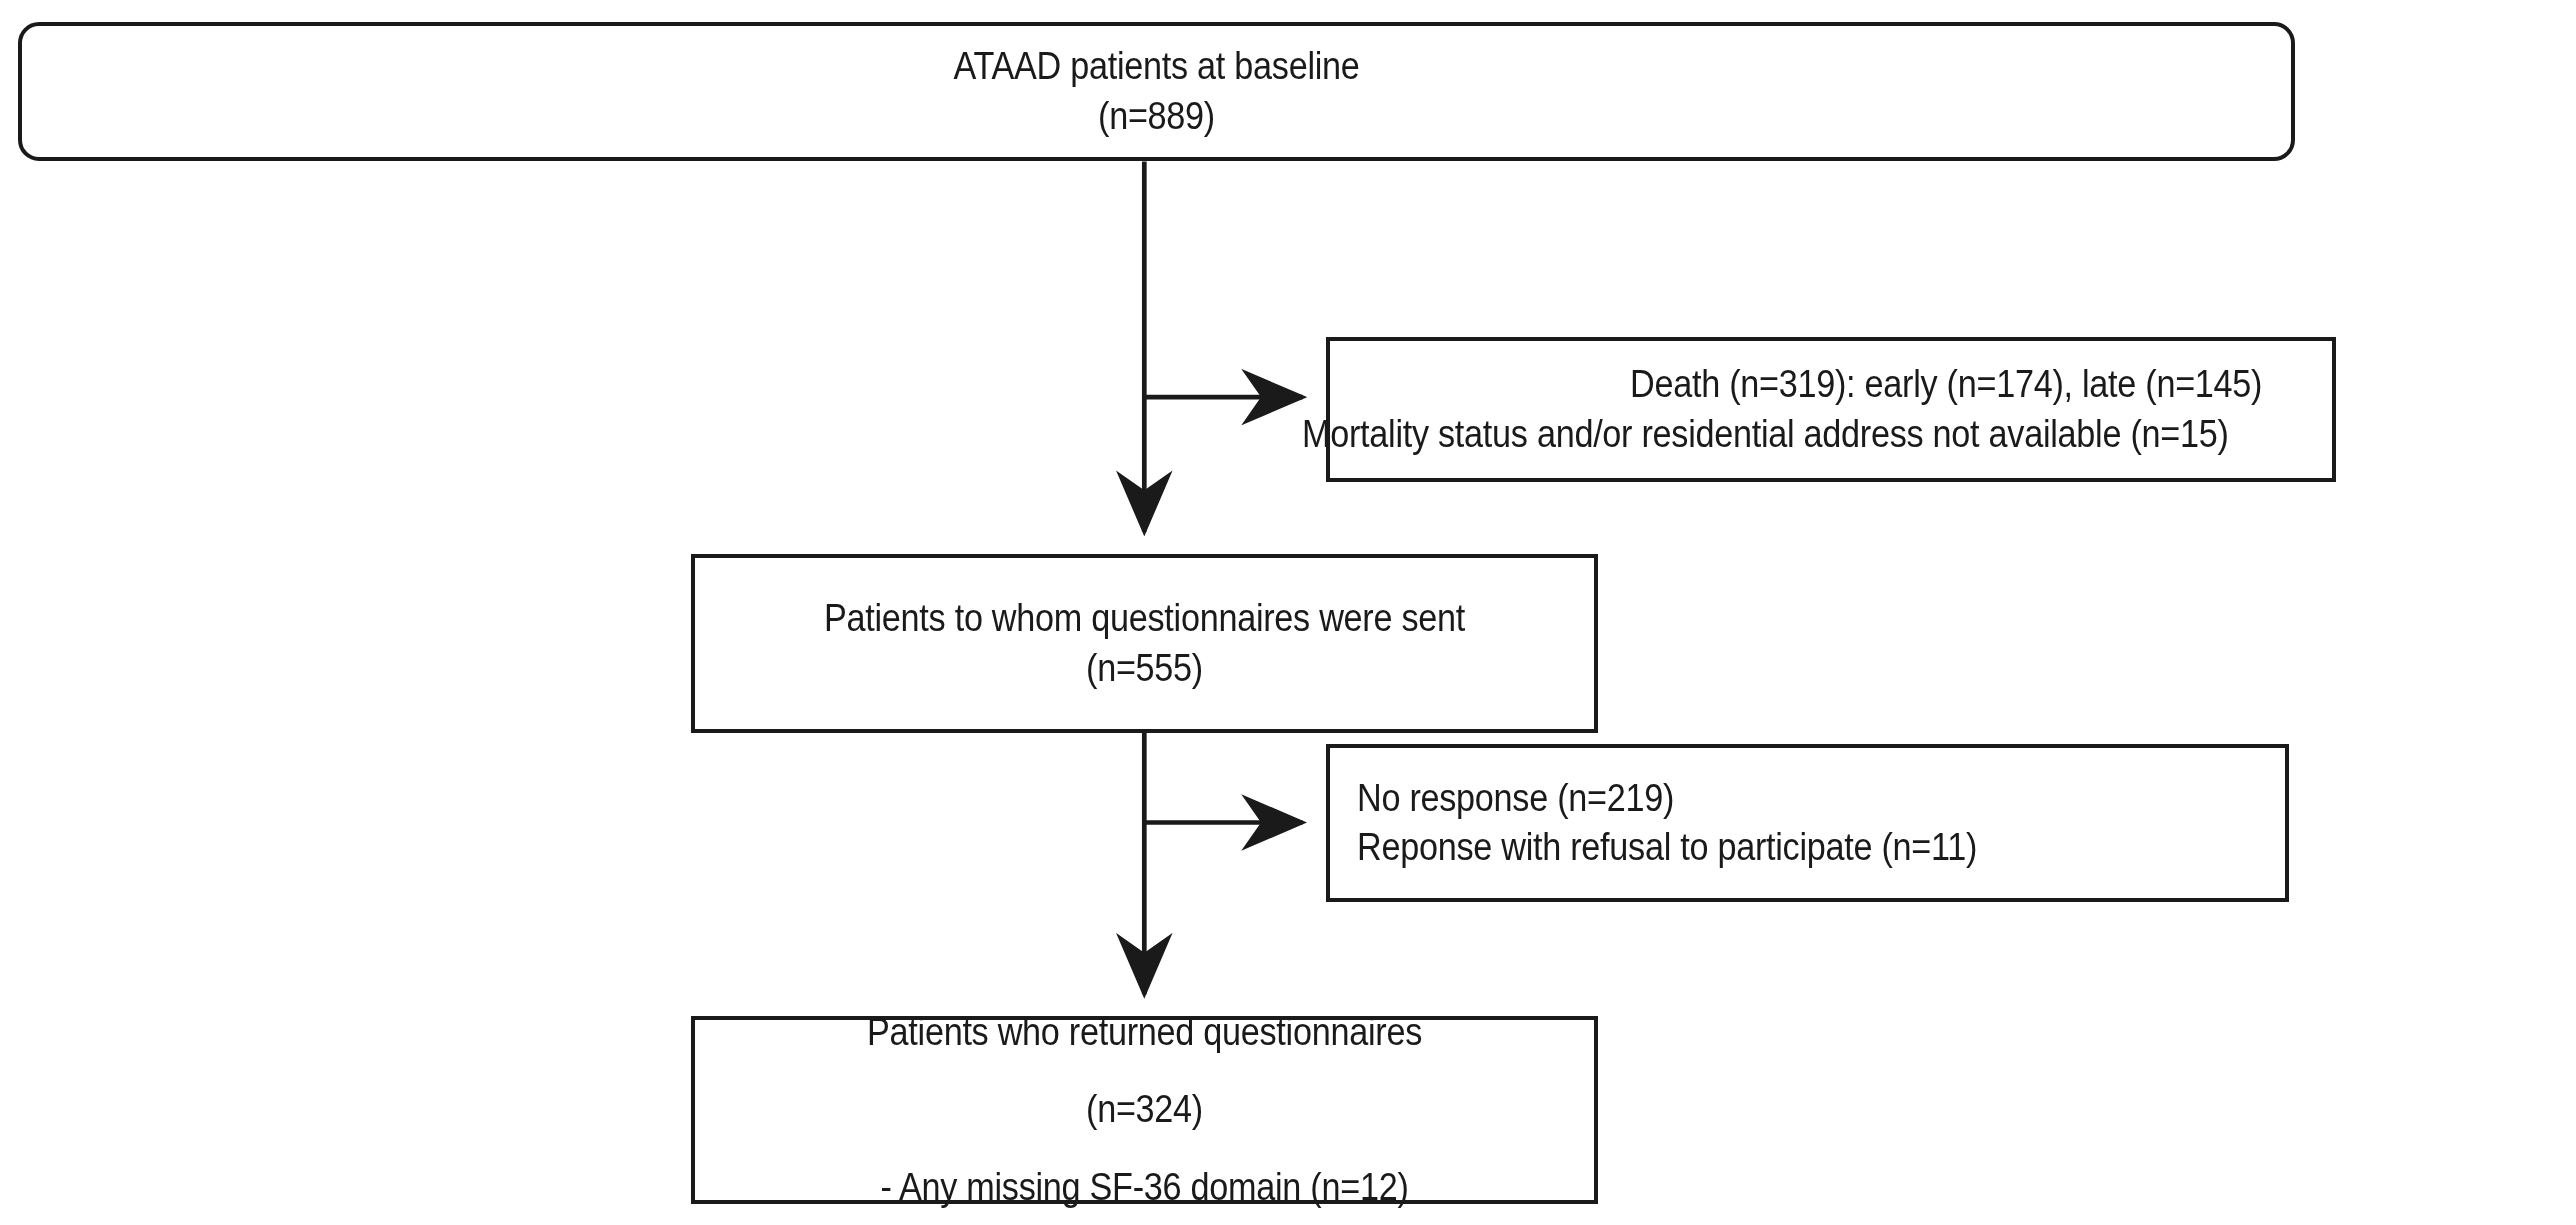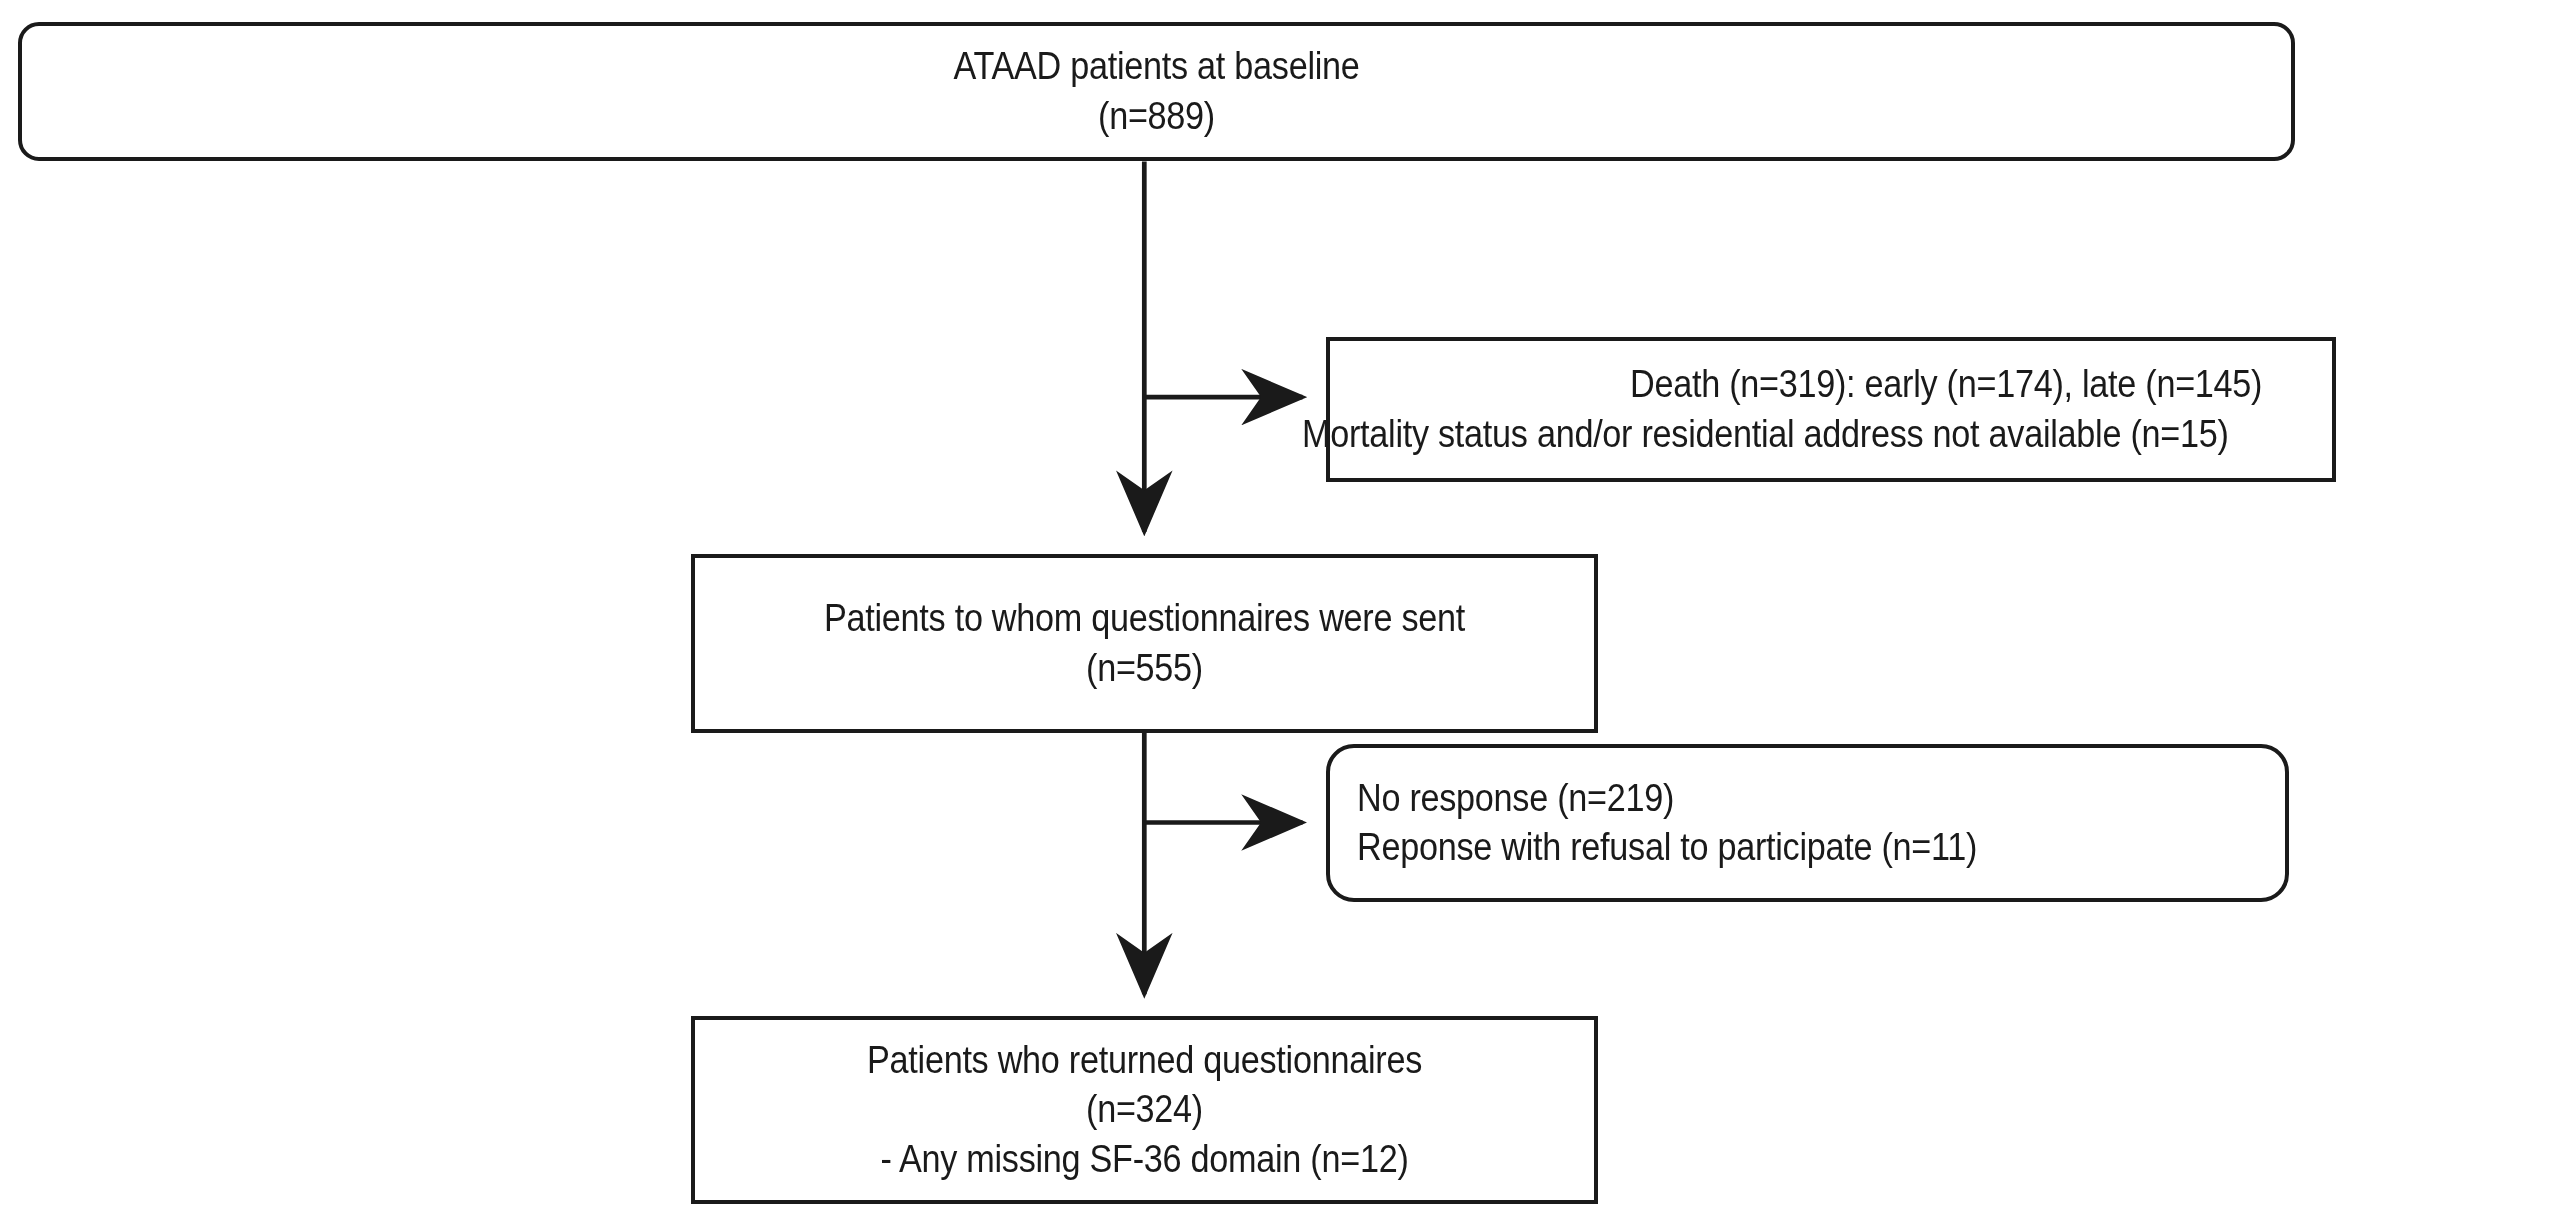--- a/index.html
+++ b/index.html
@@ -50,22 +50,22 @@
     padding-left: 27px;
   }
   .node-box.leftalign .line {
     text-align: left;
     transform-origin: left center;
   }
   
   #box-baseline   { left: 18px;   top: 22px;   width: 2277px; height: 139px; border-radius: 21px; }
   #box-death      { left: 1326px; top: 337px;  width: 1010px; height: 145px; align-items: flex-end; }
   #box-sent       { left: 691px; top: 554px;  width: 907px; height: 179px; }
-  #box-noresponse { left: 1326px; top: 744px; width: 963px; height: 158px; border-radius: 28px; }
-  #box-returned   { left: 691px; top: 1016px; width: 907px; height: 188px; }
+  #box-noresponse { left: 1326px; top: 744px; width: 963px; height: 158px; }
+  #box-returned   { left: 691px; top: 1016px; width: 907px; height: 188px; gap: 28px; }
 </style>
 </head>
 <body>
 
 <div id="canvas">
 
   <svg class="flow-svg" viewBox="0 0 3827 1820" xmlns="http://www.w3.org/2000/svg">
     <defs>
       <marker id="arrowStealth" markerWidth="14" markerHeight="12" refX="13" refY="6" orient="auto" markerUnits="strokeWidth">
         <path d="M0,0 L14,6 L0,12 L4.2,6 Z" fill="#1a1a1a"></path>

